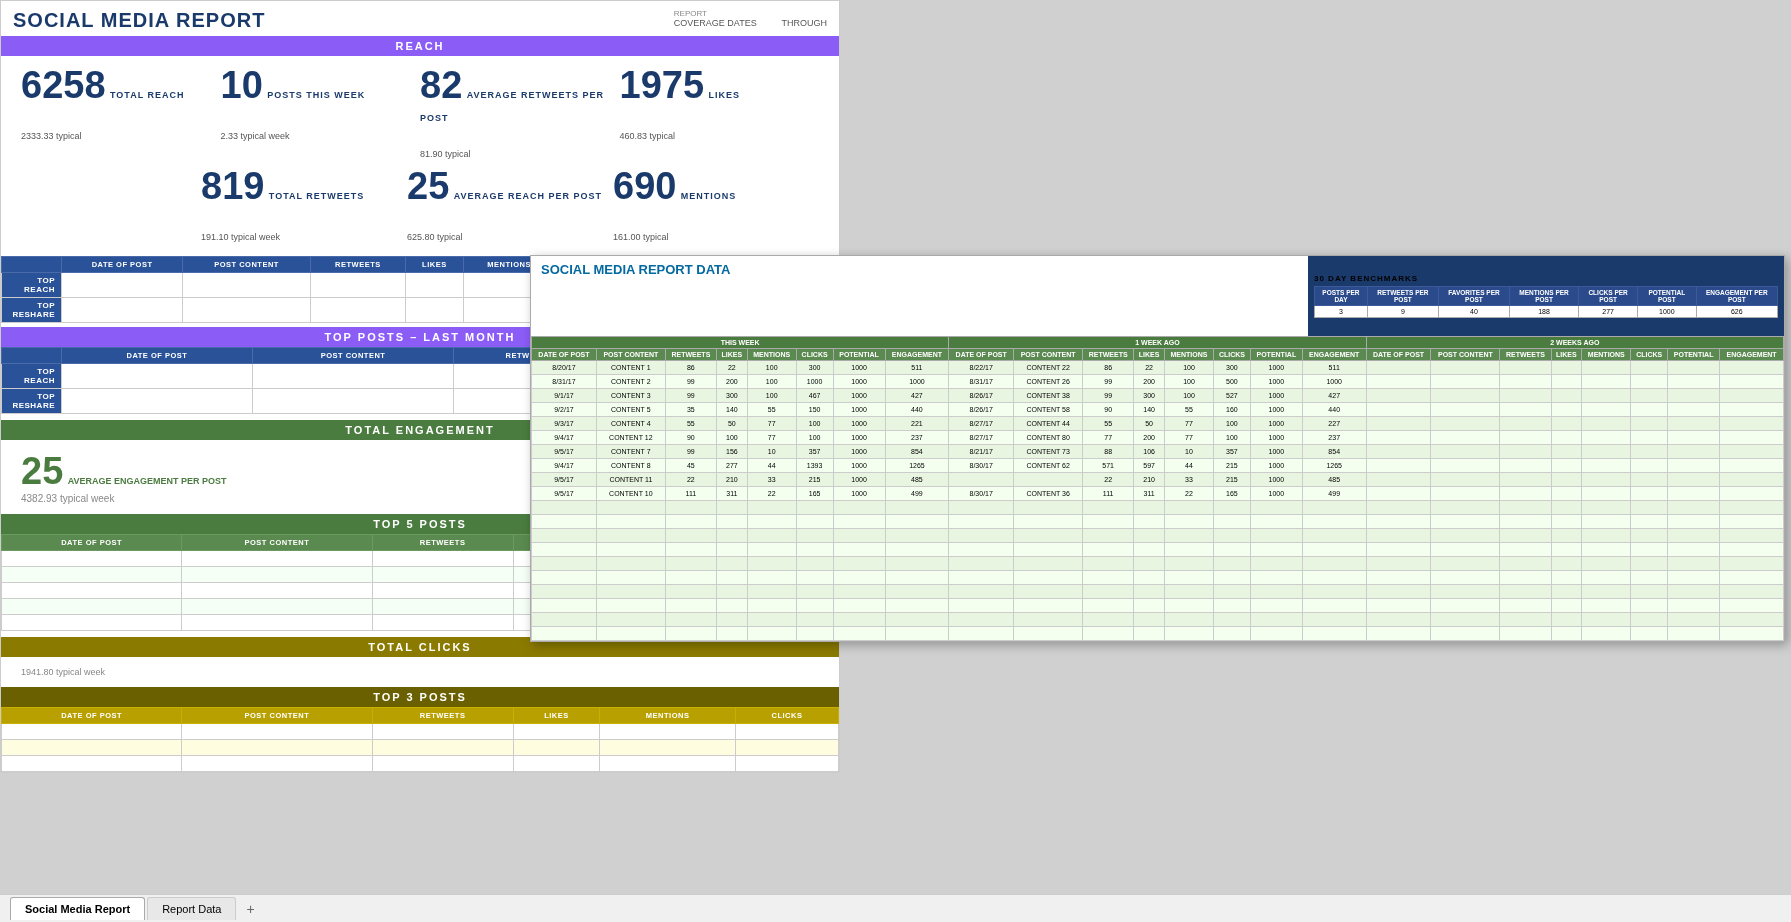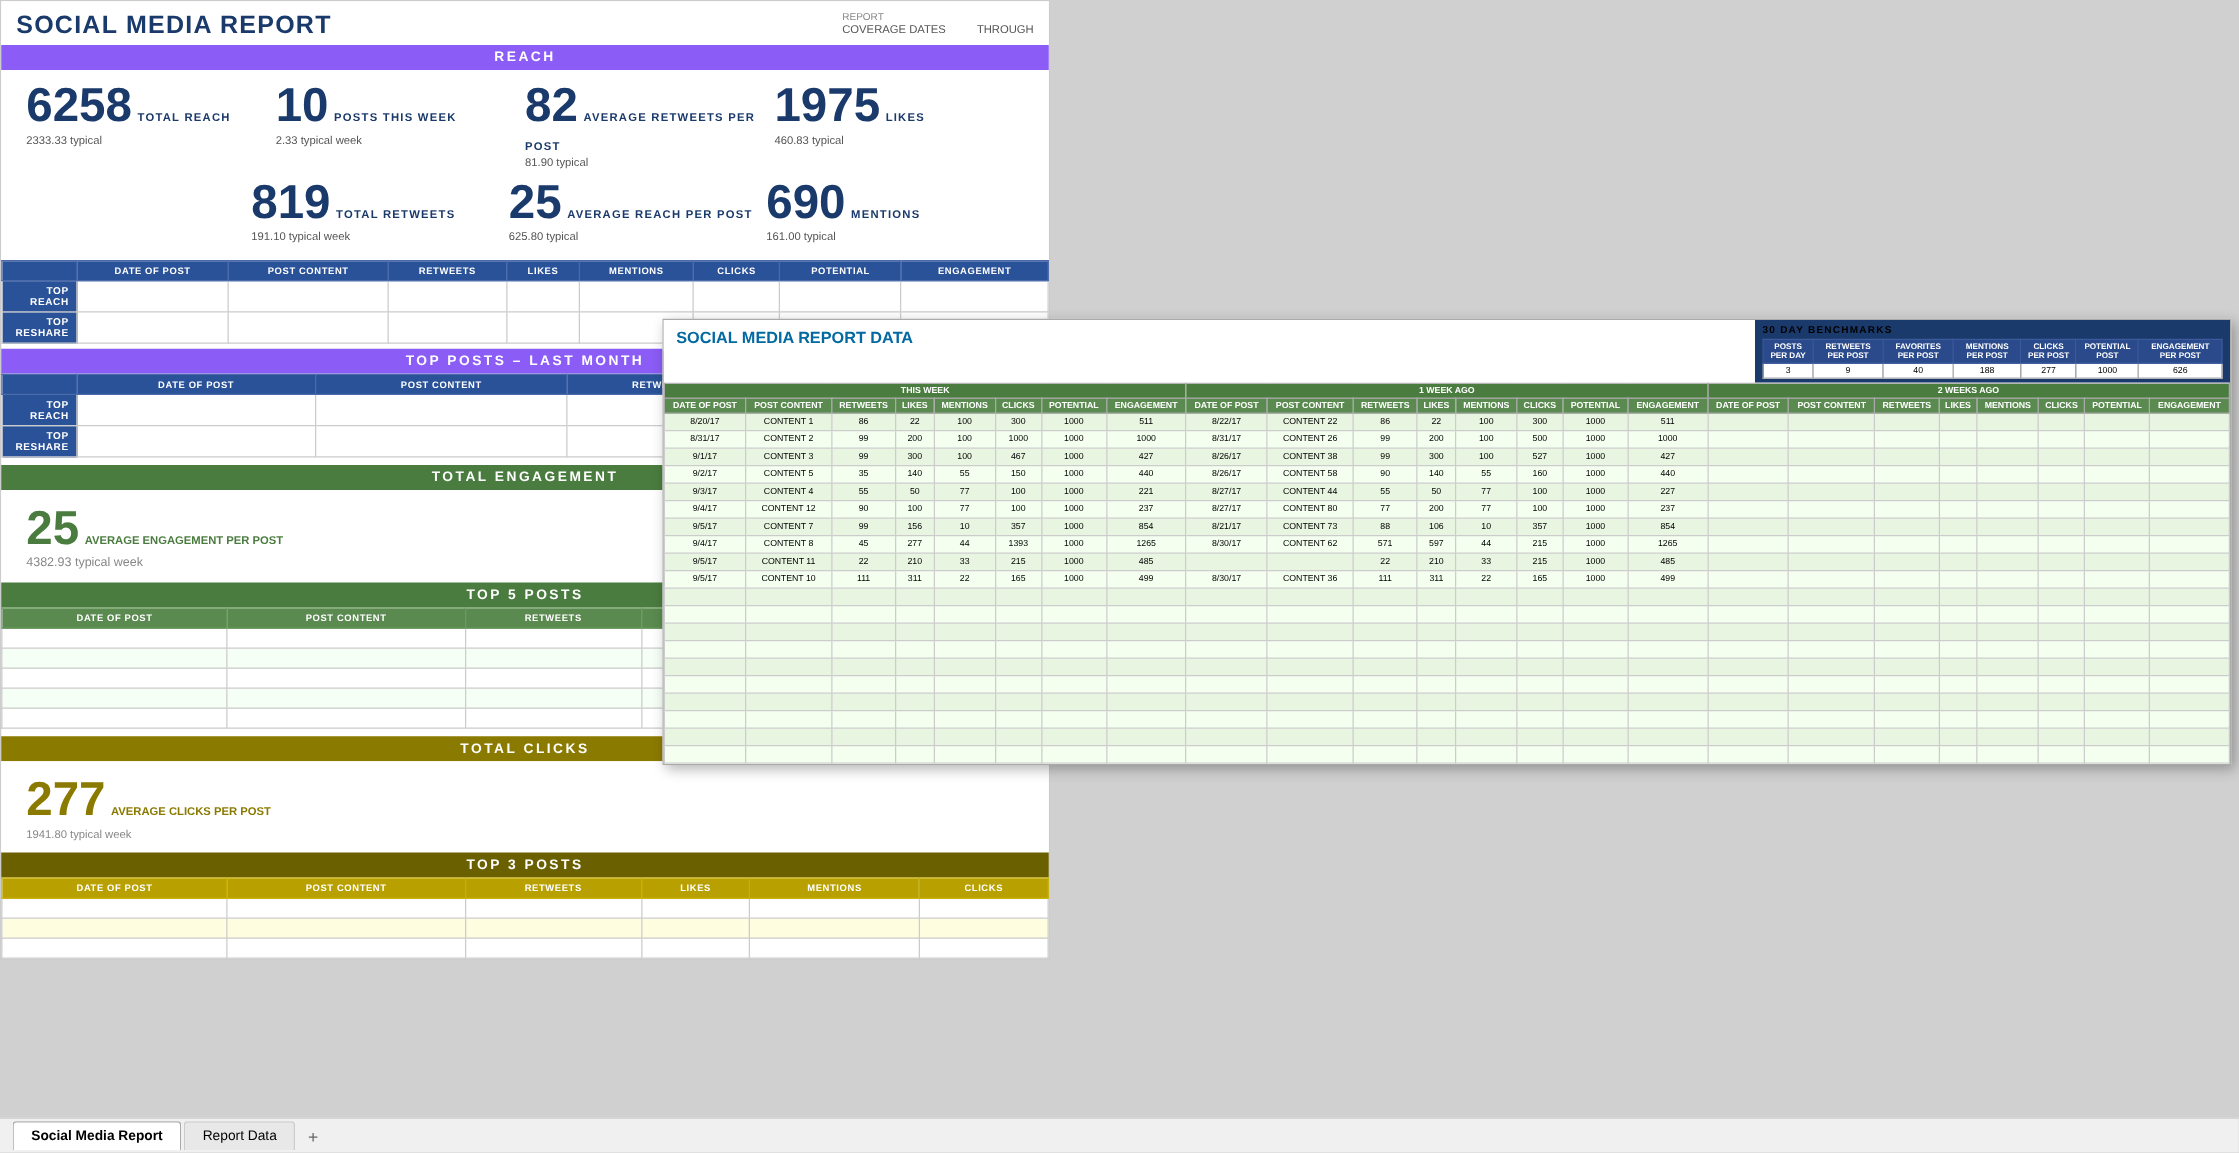--- a/index.html
+++ b/index.html
@@ -59,21 +59,21 @@
     .bar-green { background: #4a7c3f; }
     .bar-olive { background: #8b7a00; }
     .bar-dark-olive { background: #6b6000; }
 
     
     .reach-section { background: #fff; padding: 8px 20px; }
     .reach-row { display: flex; align-items: flex-start; margin-bottom: 6px; }
     .reach-item { flex: 1; }
     .reach-big { font-size: 38px; font-weight: 900; color: #1a3a6b; }
     .reach-label { font-size: 9px; font-weight: 700; color: #1a3a6b; text-transform: uppercase; letter-spacing: 1px; }
-    .reach-typical { font-size: 9px; color: #555; }
+    .reach-typical { font-size: 9px; color: #555; margin-top: 24px; }
 
     
     .posts-section { background: #fff; }
     .posts-table { width: 100%; border-collapse: collapse; font-size: 8px; }
     .posts-table th {
       background: #2a5298;
       color: #fff;
       padding: 3px 4px;
       text-align: center;
       font-size: 7.5px;
@@ -466,24 +466,20 @@
             <td></td>
           </tr>
       </tbody>
     </table>
   </div>
 
   <div class="section-bar bar-olive" style="margin-top: 6px;">
     <span>TOTAL CLICKS</span>
   </div>
   <div class="clicks-section">
-    <div>
-      <span class="clicks-big">277</span>
-      <span class="clicks-label">AVERAGE CLICKS PER POST</span>
-    </div>
     <div class="clicks-typical">1941.80  typical week</div>
   </div>
 
   <div class="section-bar bar-dark-olive">
     <span>TOP 3 POSTS</span>
   </div>
   <div>
     <table class="top3-table">
       <thead>
         <tr>
@@ -525,21 +521,21 @@
   </div>
 
 </div>
 
 <div class="data-sheet">
 
   <div style="display:flex; align-items:stretch;">
     <div style="flex:1;">
       <div class="data-sheet-title">SOCIAL MEDIA REPORT DATA</div>
     </div>
-    <div style="width:380px; background:#1a3a6b; padding:3px 6px;">
+    <div style="width:476px; background:#1a3a6b; padding:18px 6px;">
       <div class="benchmarks-title">30 DAY BENCHMARKS</div>
       <table class="benchmarks-table">
         <thead>
           <tr>
             <th>POSTS PER DAY</th>
             <th>RETWEETS PER POST</th>
             <th>FAVORITES PER POST</th>
             <th>MENTIONS PER POST</th>
             <th>CLICKS PER POST</th>
             <th>POTENTIAL POST</th>

